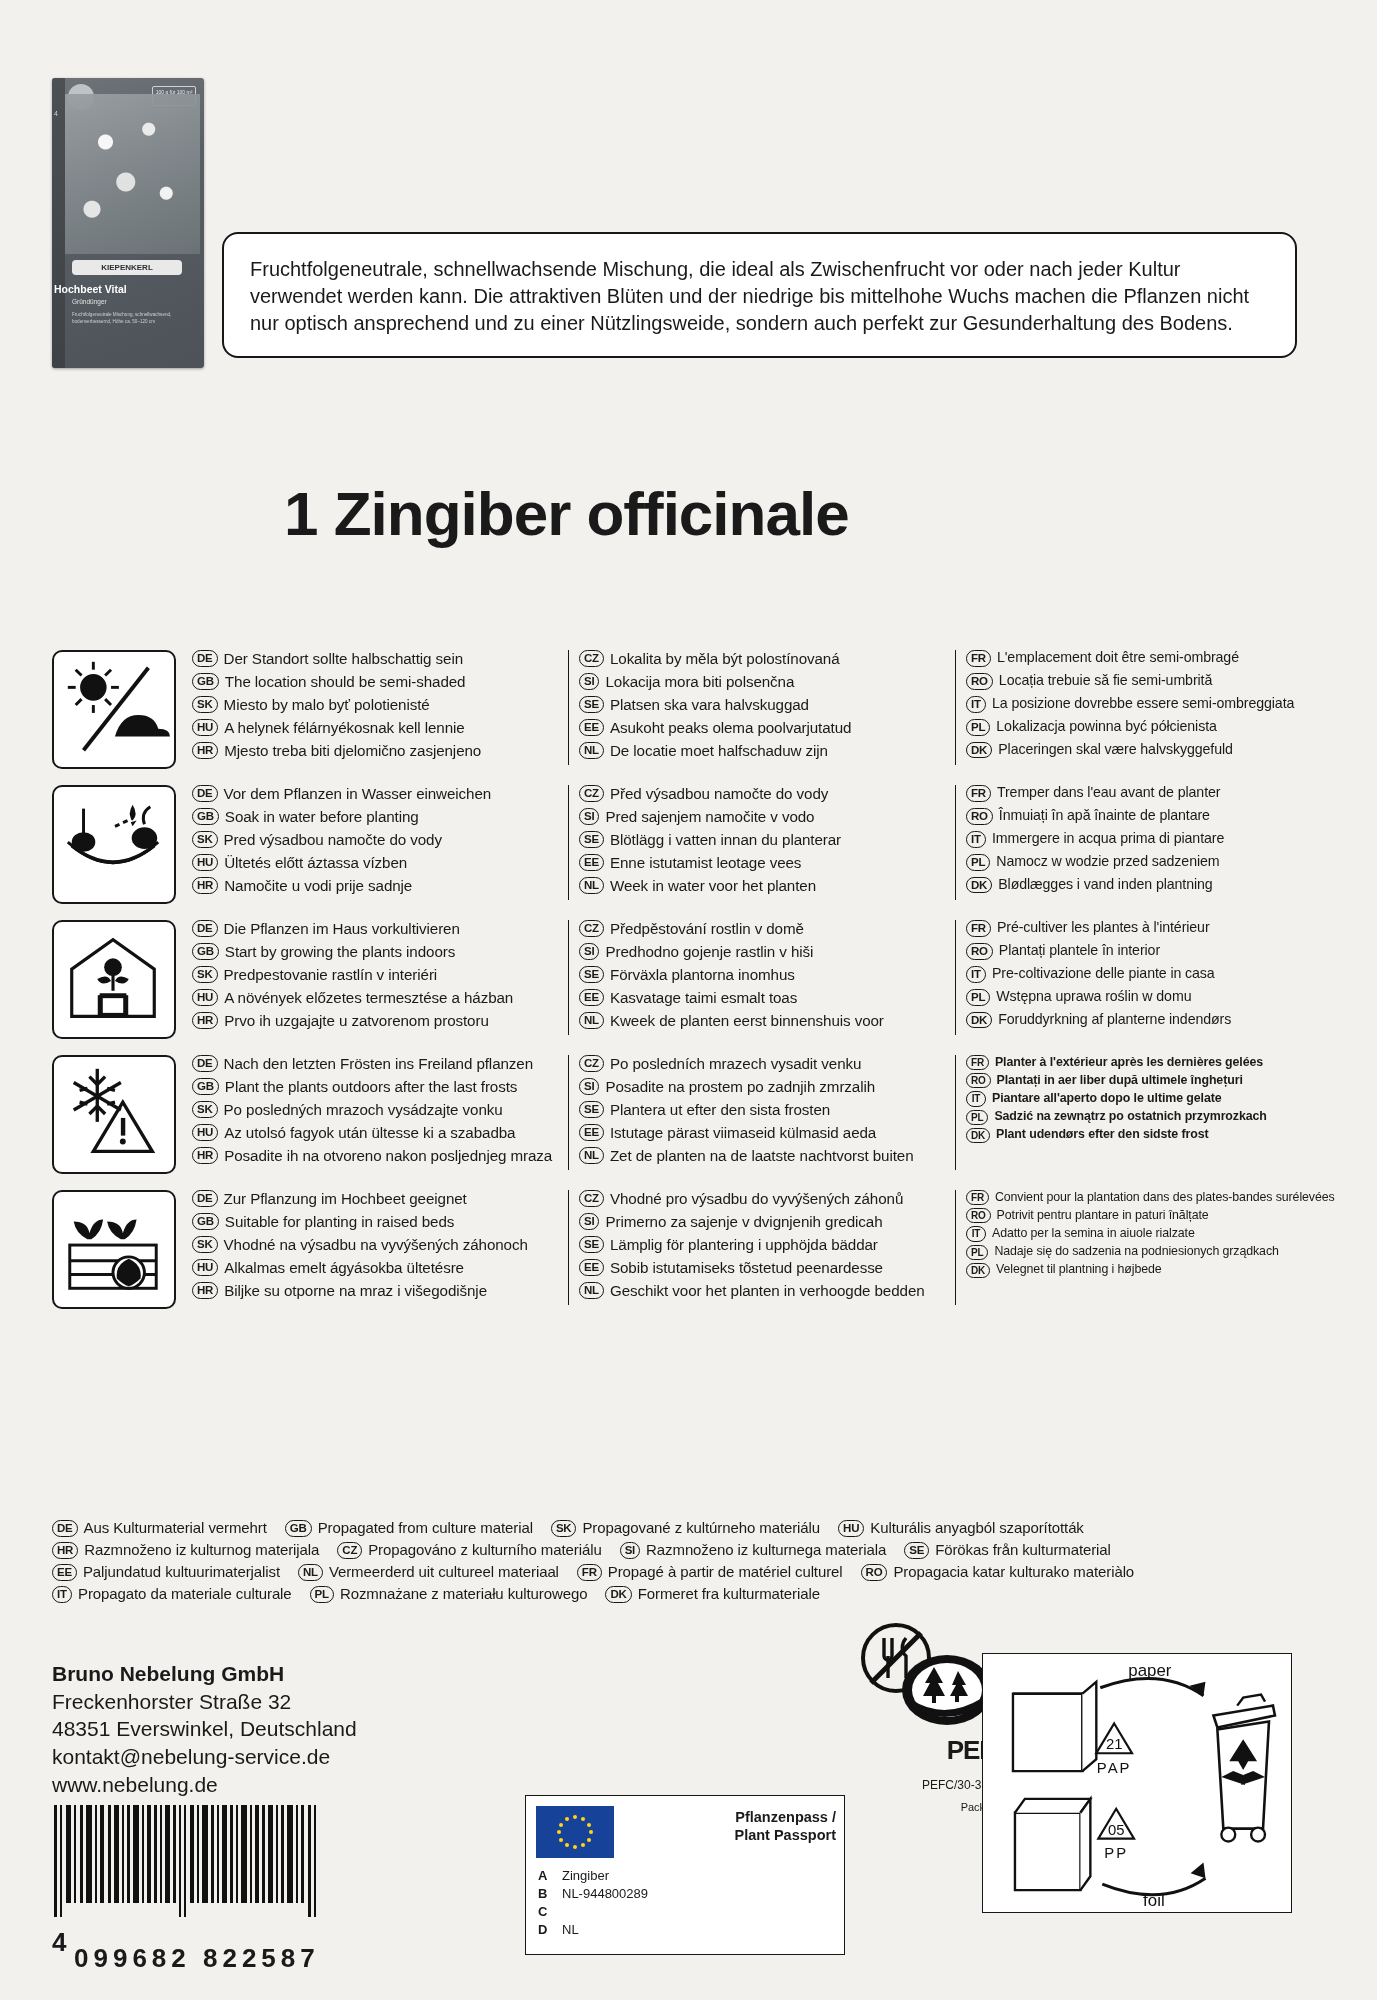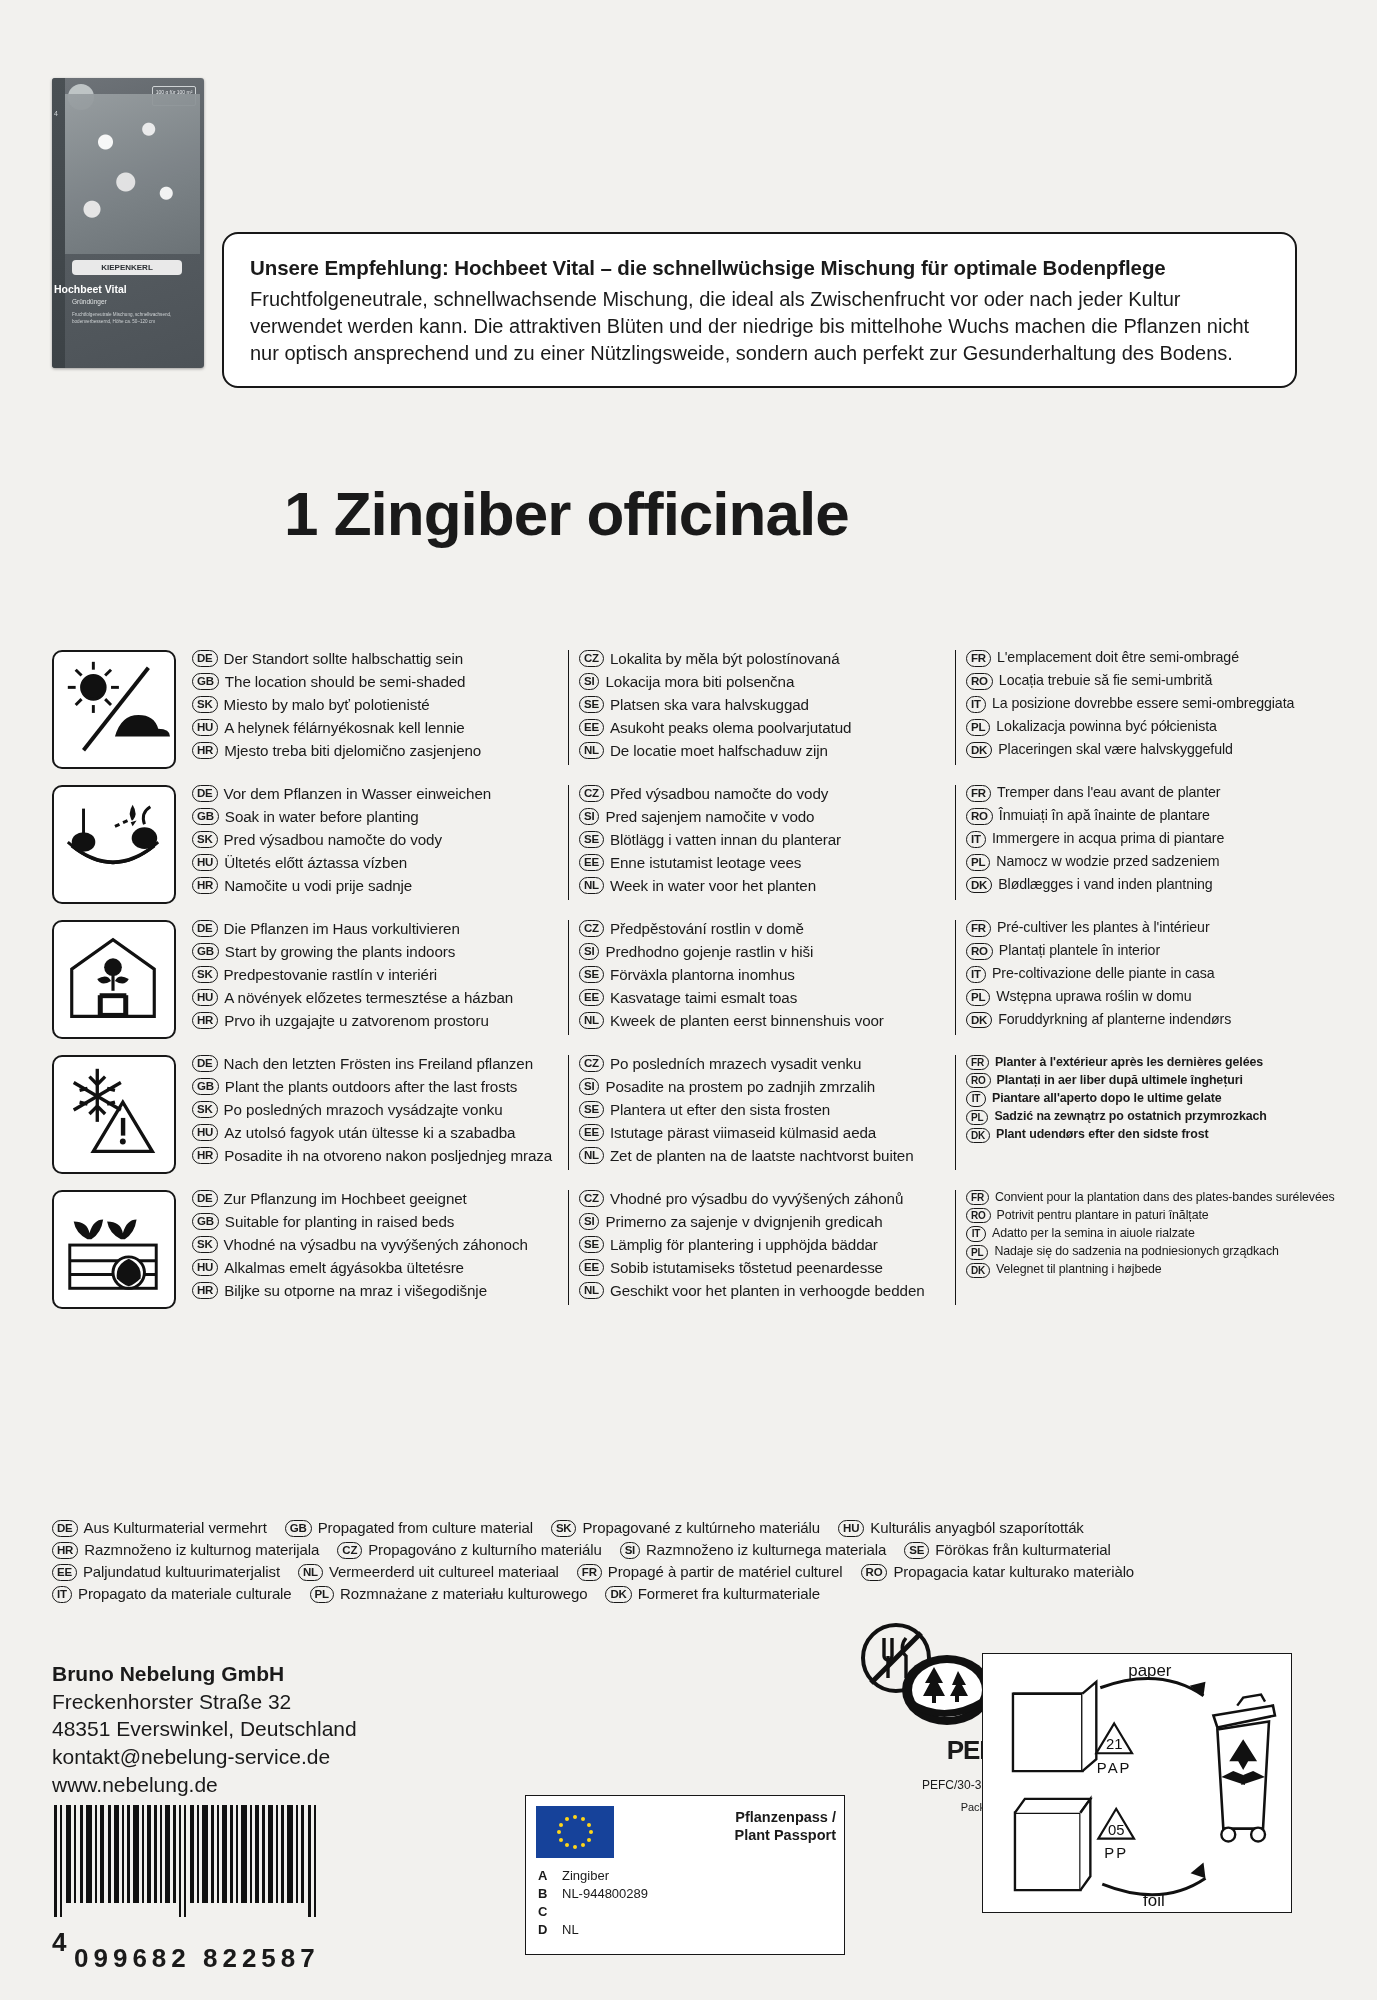--- a/index.html
+++ b/index.html
@@ -142,21 +142,20 @@
     <div class="lnum">4</div>
     <div class="badge">100 g für 100 m²</div>
     <div class="photo"></div>
     <div class="logo" style="color: rgb(43, 47, 51); font-size: 8px; font-weight: bold; text-align: center; line-height: 15px;">KIEPENKERL</div>
     <div class="ttl">Hochbeet Vital</div>
     <div class="sub">Gründünger</div>
     <div class="body">Fruchtfolgeneutrale Mischung, schnellwachsend, bodenverbessernd, Höhe ca. 50–120 cm</div>
   </div>
 
   <div class="reco">
-    <h3>Unsere Empfehlung: Hochbeet Vital – die schnellwüchsige Mischung für optimale Bodenpflege</h3>
     <p>Fruchtfolgeneutrale, schnellwachsende Mischung, die ideal als Zwischenfrucht vor oder nach jeder Kultur verwendet werden kann. Die attraktiven Blüten und der niedrige bis mittelhohe Wuchs machen die Pflanzen nicht nur optisch ansprechend und zu einer Nützlingsweide, sondern auch perfekt zur Gesunderhaltung des Bodens.</p>
   </div>
 
   <div class="maintitle">1 Zingiber officinale</div>
 
   <div class="rows" id="rows">
       <div class="row r1">
         <div class="picto">
           <svg viewBox="0 0 120 115" width="118" height="113">
       <g stroke="#111" stroke-width="3" fill="none">

